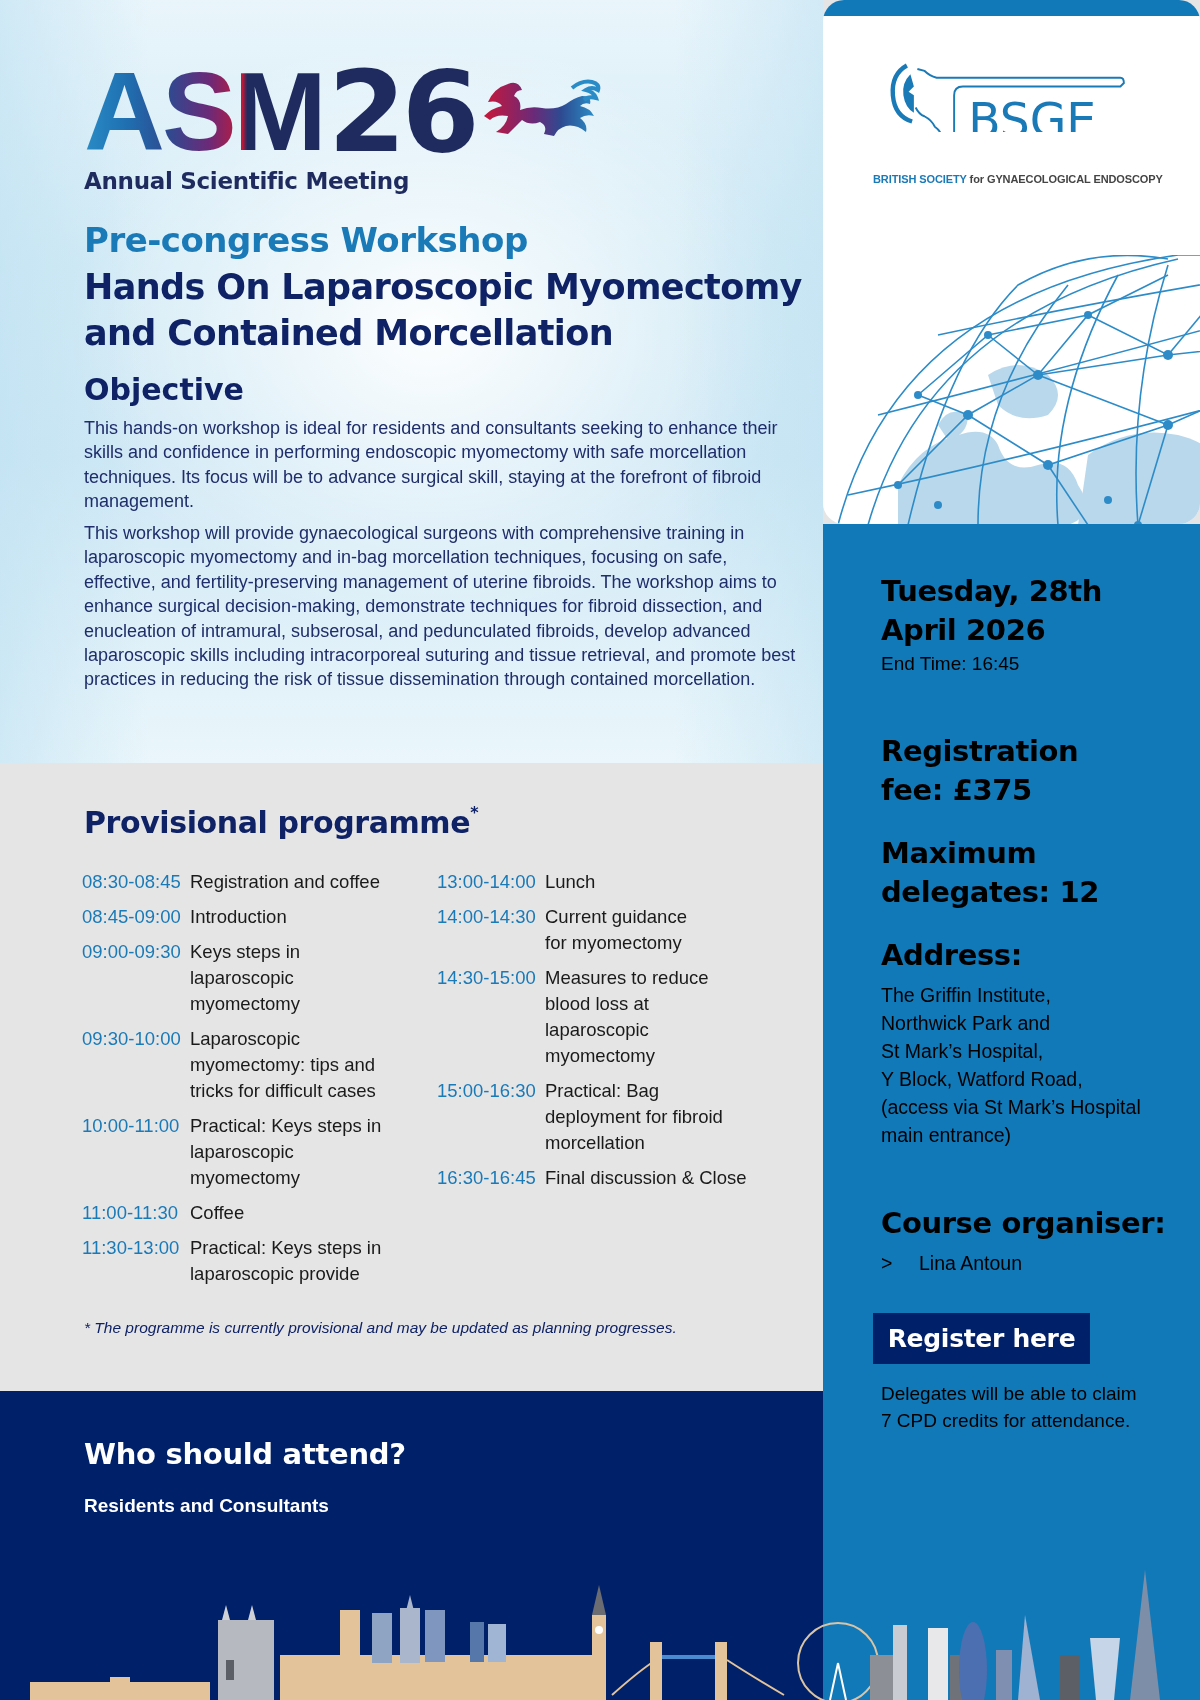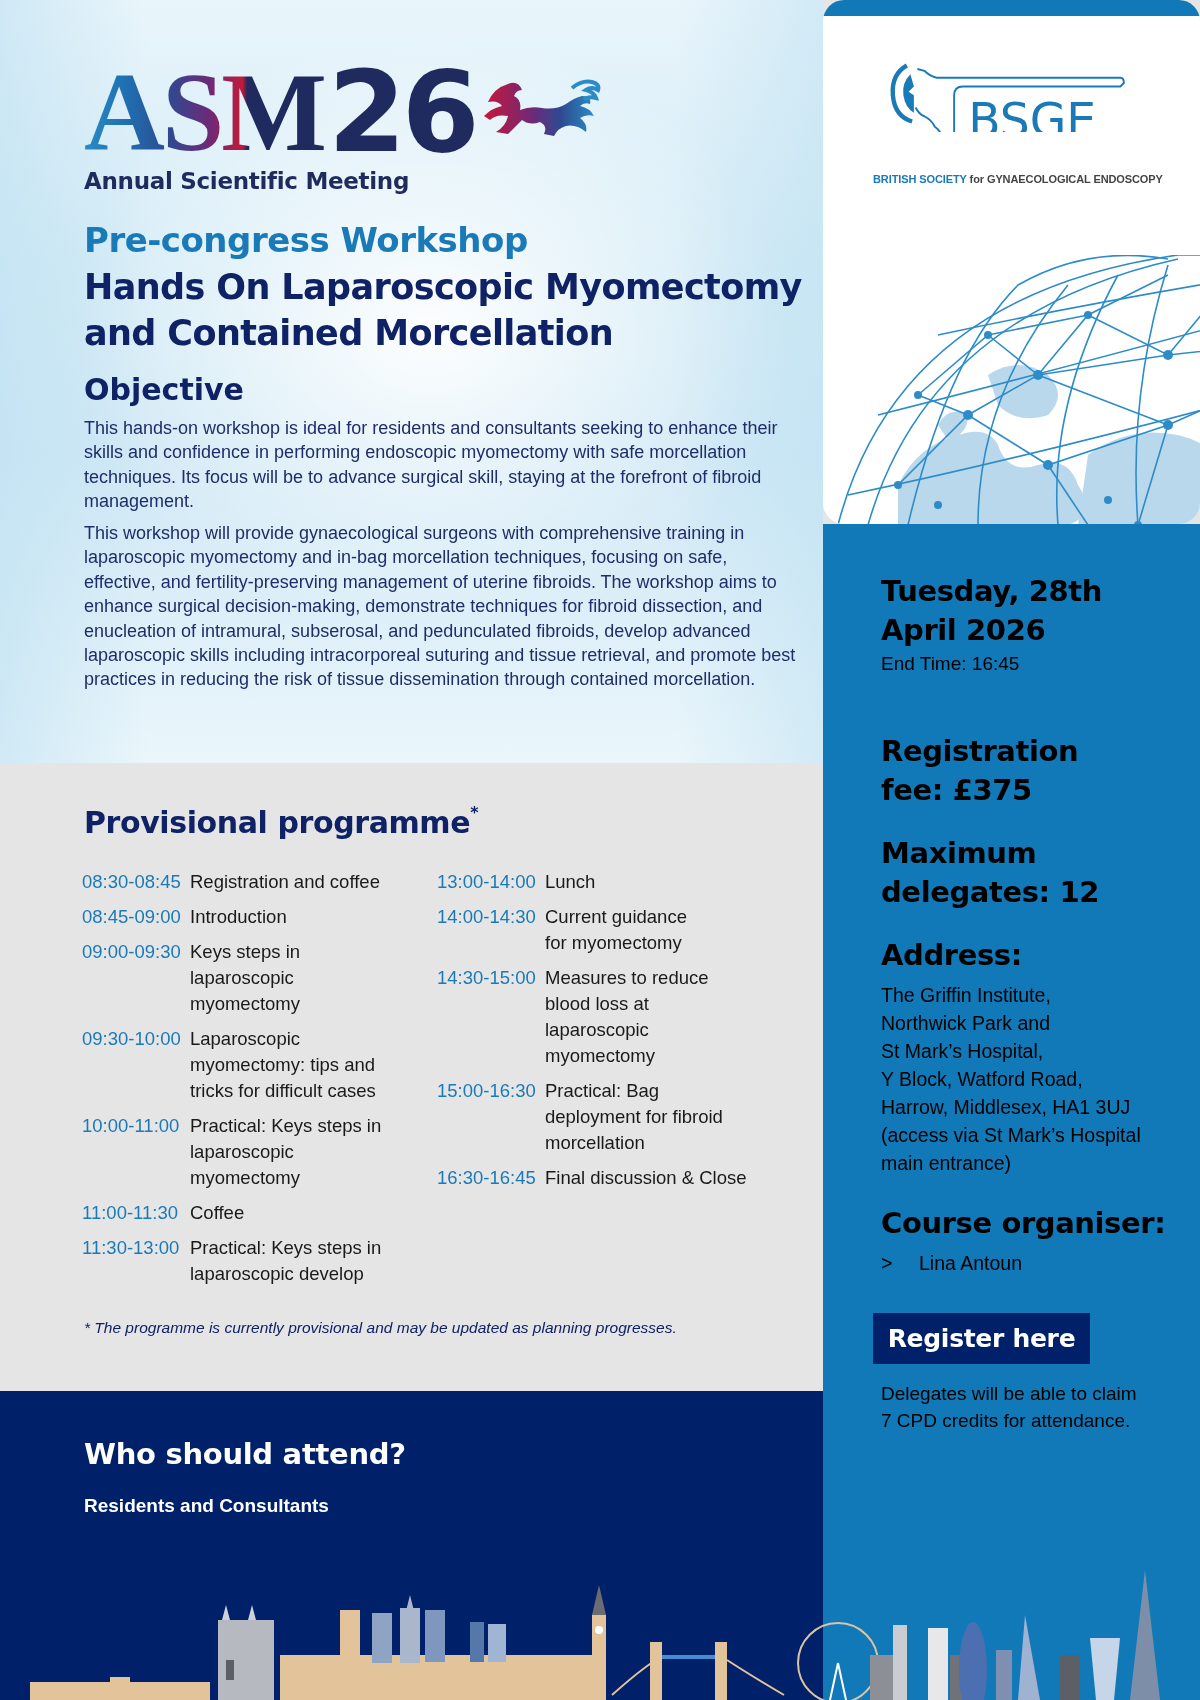--- a/index.html
+++ b/index.html
@@ -20,21 +20,21 @@
   .hero::after {
     content: ""; position: absolute; left: 0; top: 0; width: 100%; height: 100%;
     background: linear-gradient(90deg, rgba(190,225,242,0.6) 0%, rgba(255,255,255,0) 18%, rgba(255,255,255,0) 82%, rgba(190,225,242,0.55) 100%);
     pointer-events: none;
   }
   .logo-asm {
     position: absolute; left: 84px; top: 60px; height: 100px; display: flex; align-items: flex-end;
     z-index: 2;
   }
   .asm-letters {
-    font-family: Liberation Serif, serif; font-weight: bold; font-size: 112px; line-height: 96px;
+    font-family: Liberation Sans, sans-serif; font-weight: bold; font-size: 112px; line-height: 96px;
     letter-spacing: -3px;
     background: linear-gradient(90deg, #2a8cc6 0%, #1f6fb0 18%, #2e4a91 35%, #6b2a78 52%, #c01a3a 66%, #1f2b5e 68%);
     -webkit-background-clip: text; background-clip: text; color: transparent;
   }
   .asm-26 {
     font-family: "DejaVu Sans", sans-serif; font-weight: bold; font-size: 112px; line-height: 96px;
     color: #1f2b5e; letter-spacing: -4px; margin-left: 4px;
   }
   .lion { width: 130px; height: 70px; margin-left: 4px; margin-bottom: 18px; }
   .asm-sub {
@@ -187,21 +187,21 @@
     <div class="prog-item">
         <span class="prog-time">10:00-11:00</span>
         <span class="prog-desc" style="width:200px">Practical: Keys steps in laparoscopic myomectomy</span>
       </div>
     <div class="prog-item">
         <span class="prog-time">11:00-11:30</span>
         <span class="prog-desc">Coffee</span>
       </div>
     <div class="prog-item">
         <span class="prog-time">11:30-13:00</span>
-        <span class="prog-desc" style="width:200px">Practical: Keys steps in laparoscopic develop</span>
+        <span class="prog-desc" style="width:200px">Practical: Keys steps in laparoscopic provide</span>
       </div>
   </div>
 
   <div class="prog-col right">
     <div class="prog-item">
         <span class="prog-time">13:00-14:00</span>
         <span class="prog-desc">Lunch</span>
       </div>
     <div class="prog-item">
         <span class="prog-time">14:00-14:30</span>
@@ -305,21 +305,20 @@
     <div class="rb-h">delegates: 12</div>
   </div>
 
   <div class="rb-block addr-block">
     <div class="rb-h">Address:</div>
     <div class="rb-t">
       <div>The Griffin Institute,</div>
       <div>Northwick Park and</div>
       <div>St Mark’s Hospital,</div>
       <div>Y Block, Watford Road,</div>
-      <div>Harrow, Middlesex, HA1 3UJ</div>
       <div>(access via St Mark’s Hospital</div>
       <div>main entrance)</div>
     </div>
   </div>
 
   <div class="rb-block org-block">
     <div class="rb-h">Course organiser:</div>
     <div class="org-item rb-t">
       <span class="chev">&gt;</span>
       <span>Lina Antoun</span>

